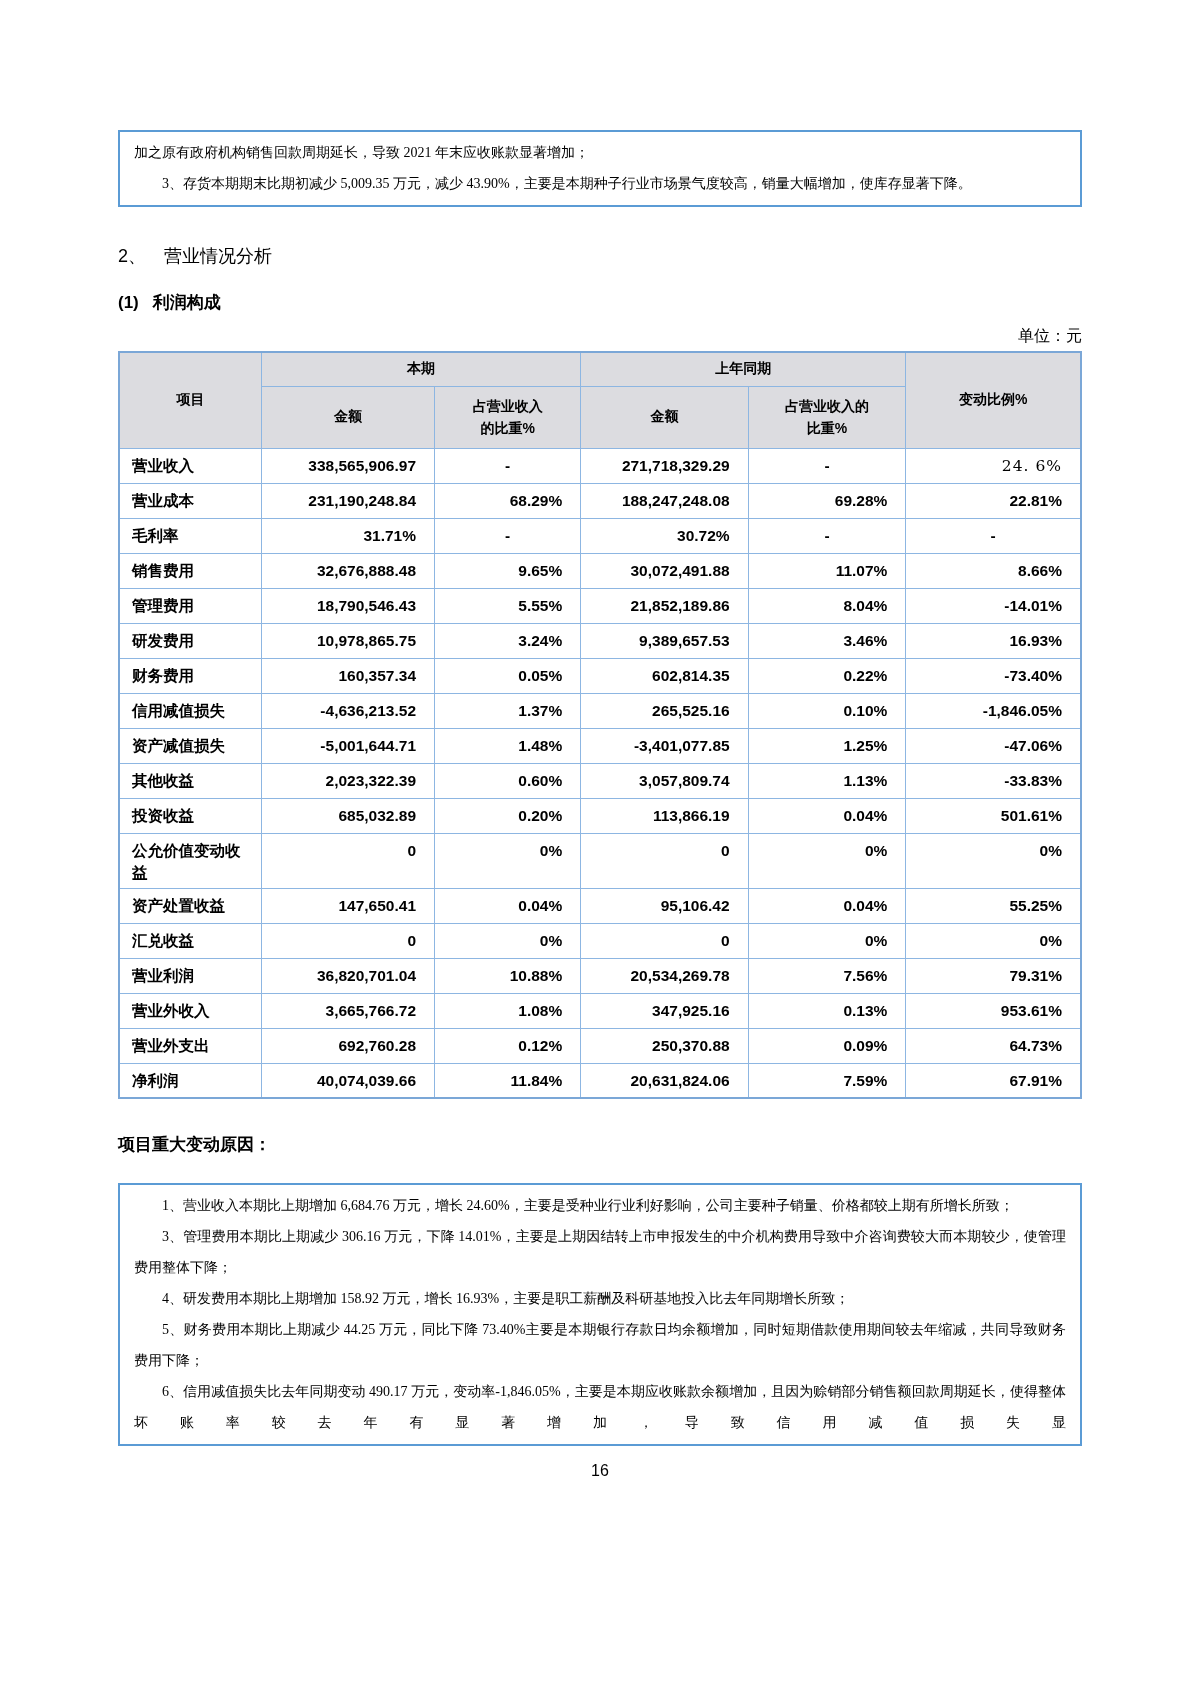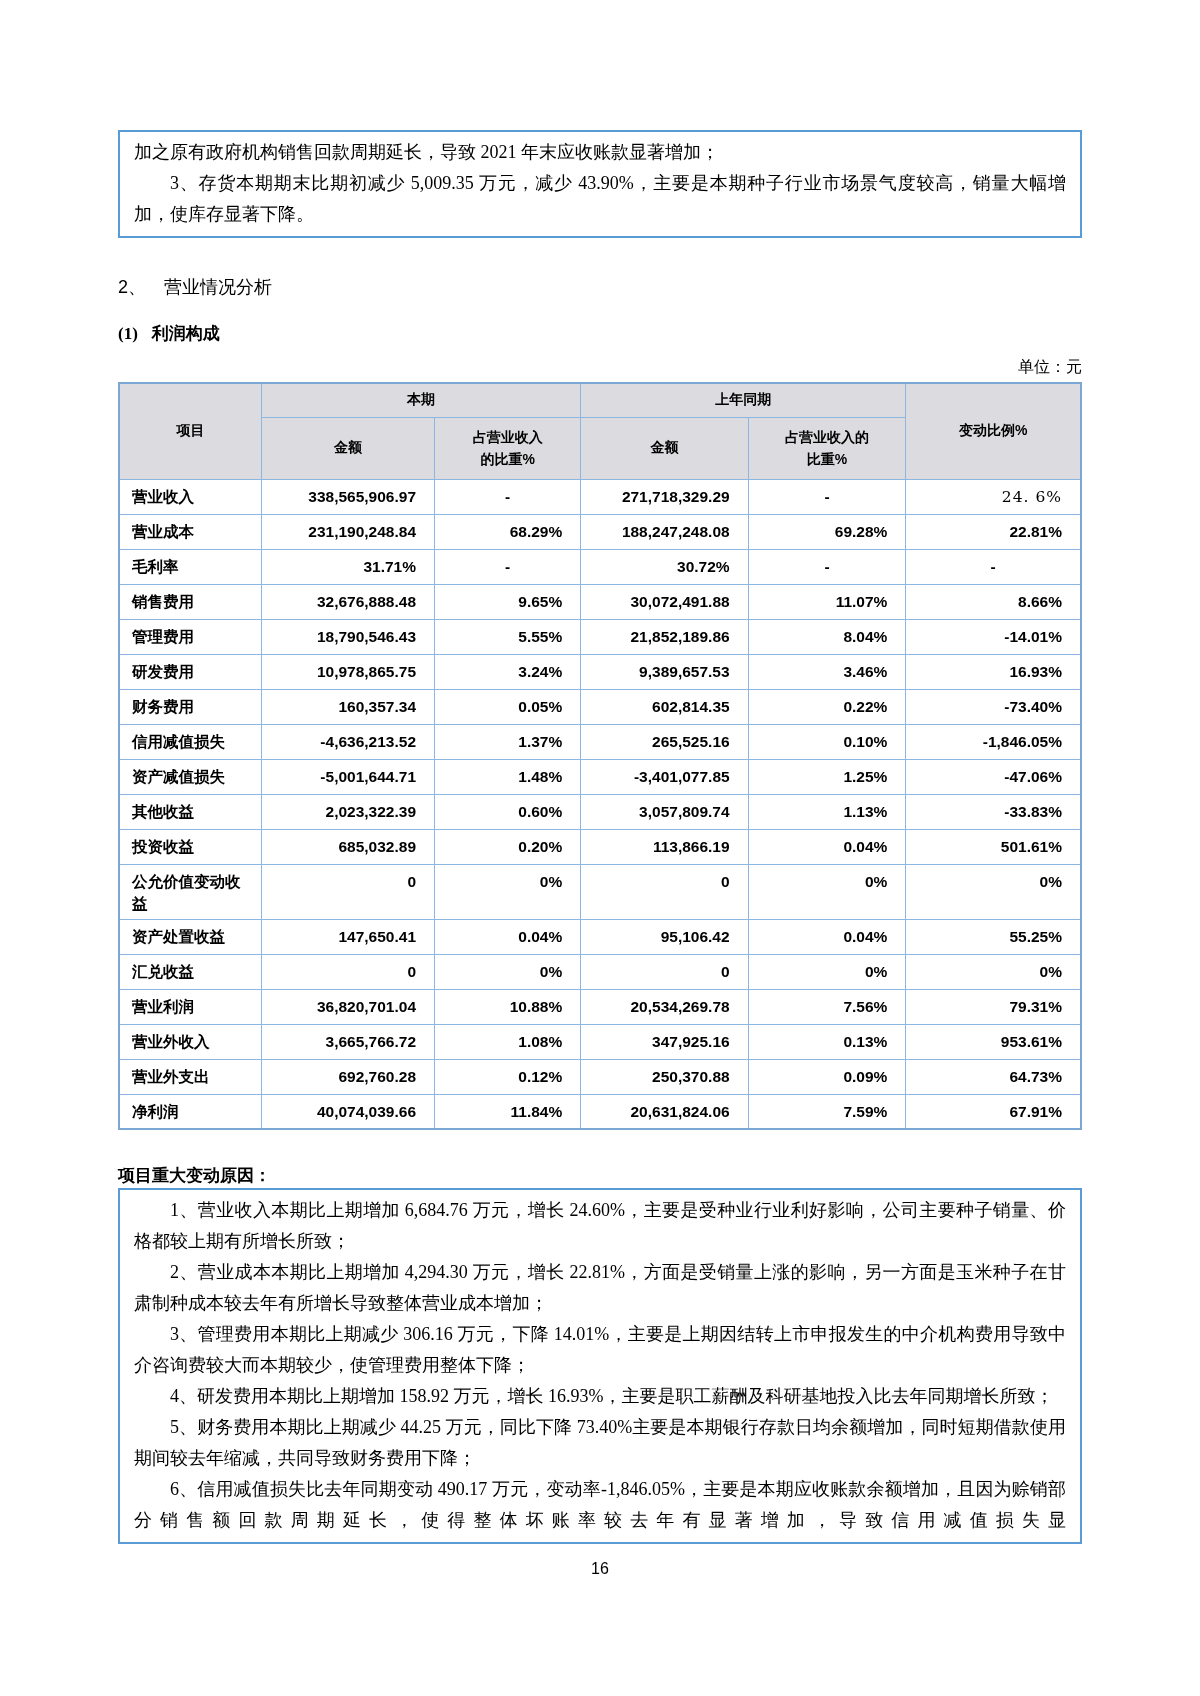--- a/index.html
+++ b/index.html
@@ -16,54 +16,54 @@
   }
 
   
   .text-box {
     border: 2px solid #5b9bd5;
     padding: 5px 14px 6px 14px;
     width: 100%;
   }
   .text-box p {
     margin: 0;
-    font-size: 18px;
+    font-size: 14px;
     line-height: 31px;
     text-align: justify;
   }
   .text-box p.indent { text-indent: 2em; }
   .reasons-box p { text-indent: 2em; }
   .reasons-box p:last-child { text-align-last: justify; }
 
   
   .section-heading {
     margin-top: 36px;
     font-family: "Liberation Sans", sans-serif;
     font-weight: 400;
     font-size: 18px;
     line-height: 26px;
   }
   .section-heading .gap { margin-left: 18px; }
   .sub-heading {
     margin-top: 22px;
-    font-family: Liberation Serif, serif;
+    font-family: Liberation Sans, sans-serif;
     font-weight: 700;
     font-size: 17px;
     line-height: 24px;
   }
   .sub-heading .gap { margin-left: 14px; }
   .unit-label {
     margin-top: 10px;
     text-align: right;
     font-size: 16px;
     line-height: 22px;
   }
   .reasons-title {
     margin-top: 34px;
-    margin-bottom: 0;
+    margin-bottom: 26px;
     font-family: "Liberation Sans", sans-serif;
     font-weight: 700;
     font-size: 17px;
     line-height: 24px;
   }
 
   
   table.profit-table {
     margin-top: 4px;
     width: 100%;
@@ -301,21 +301,20 @@
           <td class="num">7.59%</td>
           <td class="num">67.91%</td>
         </tr>
       </tbody>
   </table>
 
   <div class="reasons-title">项目重大变动原因：</div>
 
   <div class="text-box reasons-box">
       <p>1、营业收入本期比上期增加 6,684.76 万元，增长 24.60%，主要是受种业行业利好影响，公司主要种子销量、价格都较上期有所增长所致；</p>
-      <p>2、营业成本本期比上期增加 4,294.30 万元，增长 22.81%，方面是受销量上涨的影响，另一方面是玉米种子在甘肃制种成本较去年有所增长导致整体营业成本增加；</p>
       <p>3、管理费用本期比上期减少 306.16 万元，下降 14.01%，主要是上期因结转上市申报发生的中介机构费用导致中介咨询费较大而本期较少，使管理费用整体下降；</p>
       <p>4、研发费用本期比上期增加 158.92 万元，增长 16.93%，主要是职工薪酬及科研基地投入比去年同期增长所致；</p>
       <p>5、财务费用本期比上期减少 44.25 万元，同比下降 73.40%主要是本期银行存款日均余额增加，同时短期借款使用期间较去年缩减，共同导致财务费用下降；</p>
       <p>6、信用减值损失比去年同期变动 490.17 万元，变动率-1,846.05%，主要是本期应收账款余额增加，且因为赊销部分销售额回款周期延长，使得整体坏账率较去年有显著增加，导致信用减值损失显</p>
     </div>
 
   <div class="page-number">16</div>
 
 </div>
 

